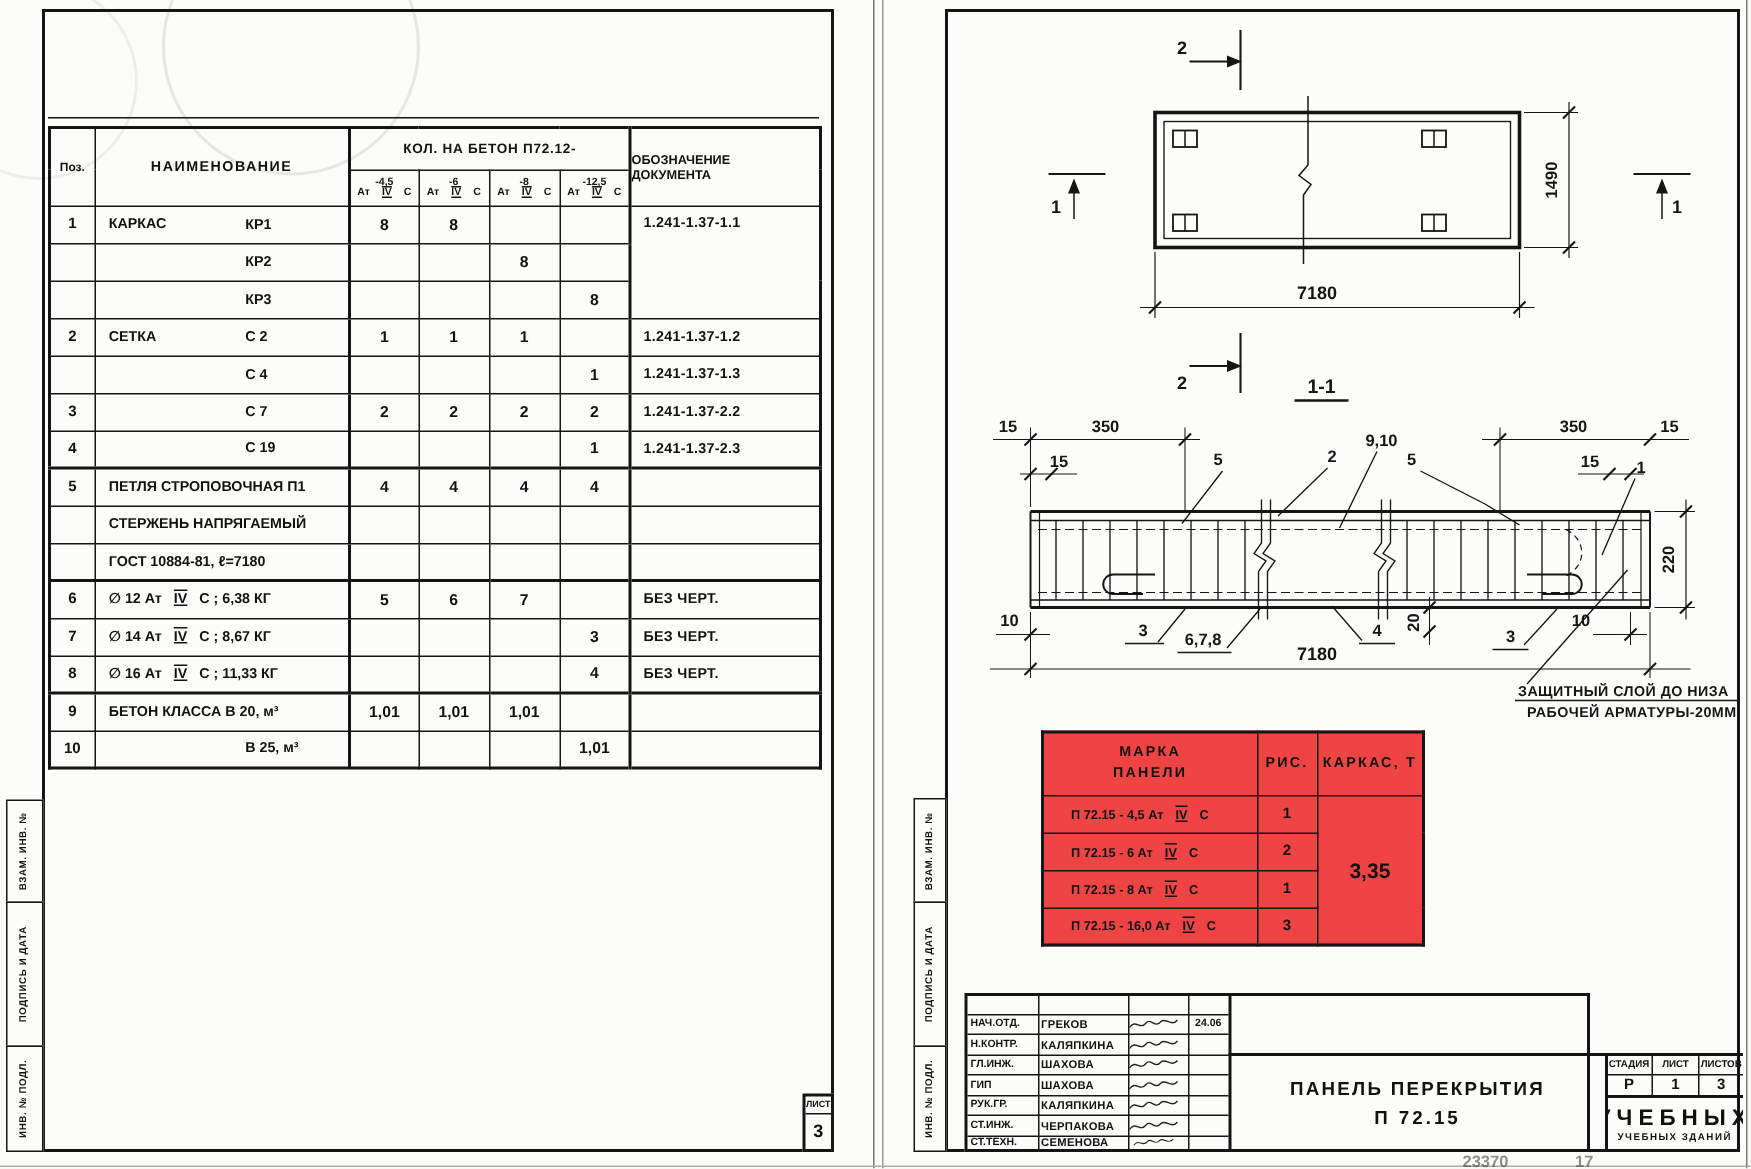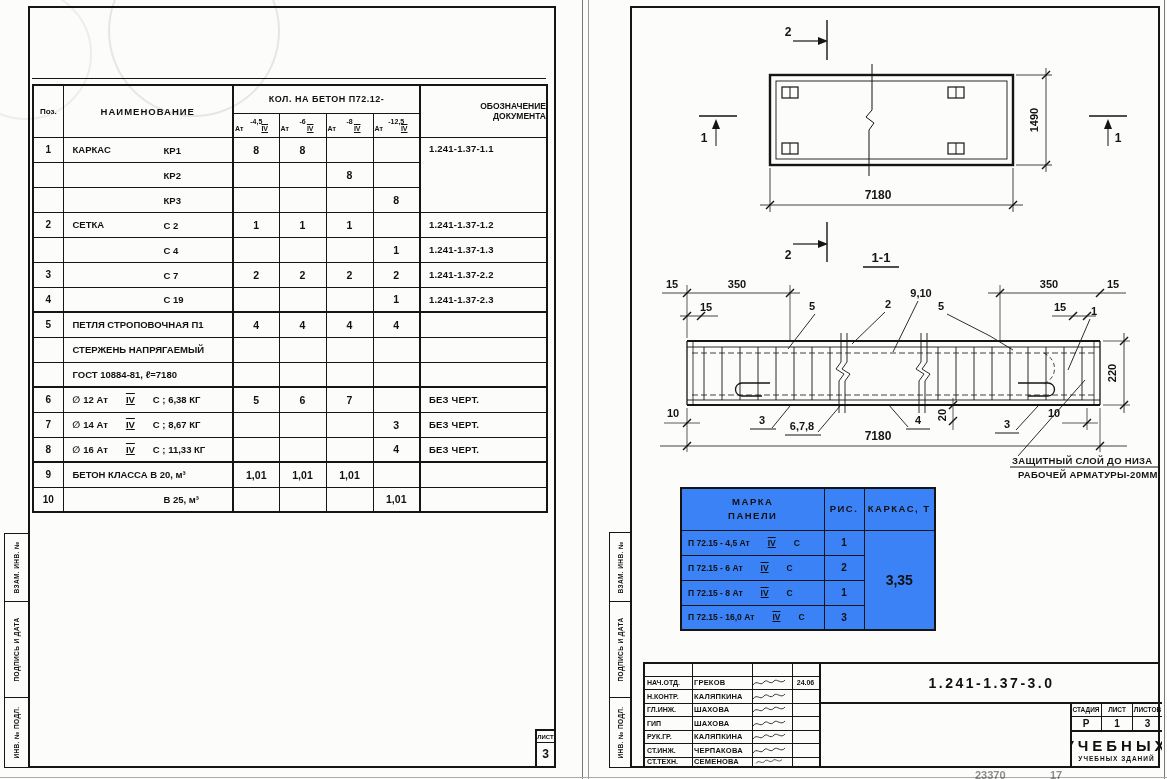--- a/index.html
+++ b/index.html
@@ -22,55 +22,55 @@
 
   
   table.spec { position:absolute; left:32px; top:84px; width:514px; border-collapse:collapse; table-layout:fixed; border:2.5px solid #151515; }
   table.spec td { border:1px solid #151515; font-weight:bold; overflow:hidden; }
   table.spec td.bR2 { border-right-width:2px; }
   table.spec tr.tk td { border-top-width:2.5px; }
   table.spec tr.h td { border-bottom-width:1.5px; }
   .hp { font-size:8px; text-align:center; }
   .hn { font-size:9.5px; text-align:center; letter-spacing:1px; }
   .hq { font-size:9px; text-align:center; letter-spacing:.5px; height:28px; }
-  .hd { font-size:8.5px; text-align:right; line-height:1.25; }
+  .hd { font-size:8.5px; text-align:left; line-height:1.25; }
   .sub { font-size:7px; text-align:center; height:24px; padding:0 1px; }
   tr.r { height:25px; }
   td.poz { font-size:10px; text-align:center; }
   td.name { font-size:9.5px; text-align:left; padding-left:9px; position:relative; white-space:nowrap; }
   td.name .mark { position:absolute; left:100px; top:50%; transform:translateY(-50%); }
   td.q { font-size:10.5px; text-align:center; }
   td.doc { font-size:9.5px; text-align:left; padding-left:8px; letter-spacing:.2px; white-space:nowrap; }
   td.docTop { vertical-align:top; padding-top:5px; }
-  .rn { text-decoration:underline overline; margin:0 18px;text-align:center; }
+  .rn { text-decoration:underline overline; margin:0 8px;text-align:center; }
 
   
   .footbox { position:absolute; border:2px solid #151515; display:flex; align-items:center; justify-content:center; font-weight:bold; background:#fcfcfa; }
   .ft-doc { font-size:12px; letter-spacing:2px; }
   .mini { position:absolute; border:2px solid #151515; background:#fcfcfa; }
   .mini .lbl { height:12px; border-bottom:1.5px solid #151515; font-size:6px; font-weight:bold; display:flex; align-items:center; justify-content:center; }
   .mini .val { height:22px; font-size:12px; font-weight:bold; display:flex; align-items:center; justify-content:center; }
 
   
   svg.draw { position:absolute; left:630px; top:6px; }
   svg.draw text { font-family:"Liberation Sans","DejaVu Sans",sans-serif; font-weight:bold; fill:#151515; }
   .t13 { font-size:13px; } .t12 { font-size:12px; } .t11 { font-size:11px; } .t9 { font-size:9.5px; letter-spacing:.3px; }
   .ln { stroke:#151515; fill:none; }
 
   
-  table.marka { position:absolute; left:680px; top:487px; width:254px; border-collapse:collapse; table-layout:fixed; border:2.5px solid #151515; background:#3b82f6; }
+  table.marka { position:absolute; left:694px; top:487px; width:254px; border-collapse:collapse; table-layout:fixed; border:2.5px solid #151515; background:#ef4444; }
   table.marka td { border:1.5px solid #151515; font-weight:bold; }
   tr.mh td { height:42px; text-align:center; font-size:9.5px; letter-spacing:1.5px; line-height:1.5; }
   tr.mr { height:25px; }
-  td.ml { font-size:8.5px; padding-left:6px; white-space:nowrap; }
+  td.ml { font-size:8.5px; padding-left:18px; white-space:nowrap; }
   td.mf { font-size:10px; text-align:center; }
   td.mm { font-size:14px; text-align:center; }
 
   
-  .tblock { position:absolute; left:643px; top:662px; width:517px; height:106px; border:2px solid #151515; background:#fcfcfa; }
+  .tblock { position:absolute; left:643px; top:662px; width:417px; height:106px; border:2px solid #151515; background:#fcfcfa; }
   .tb-l { position:absolute; background:#151515; }
   .tb-cell { position:absolute; display:flex; align-items:center; overflow:hidden; font-weight:bold; }
   .role { font-size:7px; padding-left:2px; }
   .nm { font-size:7.5px; padding-left:2px; letter-spacing:.2px; }
   .dt { font-size:7px; justify-content:center; }
   .docnum { font-size:14px; letter-spacing:2.5px; justify-content:center; }
   .ttl { flex-direction:column; justify-content:center; gap:5px; }
   .ttl .l1 { font-size:12.5px; letter-spacing:1.5px; }
   .ttl .l2 { font-size:12.5px; letter-spacing:2px; }
   .shdr { font-size:6.5px; justify-content:center; }
@@ -593,21 +593,24 @@
       </div>
 
     <div class="tb-cell role" style="left:0;top:93px;width:47px;height:9px;">СТ.ТЕХН.</div>
     <div class="tb-cell nm" style="left:47px;top:93px;width:60px;height:9px;">СЕМЕНОВА</div>
     <div class="tb-cell" style="left:107px;top:92px;width:40px;height:10px;">
         <svg width="34" height="9" viewBox="0 0 34 11">
           <path d="M1 8 C5 2 8 10 12 5 C15 1 18 9 22 4 C25 1 29 8 33 3" stroke="#222" stroke-width=".9" fill="none"></path>
         </svg>
       </div>
 
-    <div class="tb-cell docnum" style="left:176px;top:0;width:341px;height:38px;">1.241-1.37-3.0</div>
+    <div class="tb-cell ttl" style="left:176px;top:40px;width:248px;height:62px;">
+      <span class="l1">ПАНЕЛЬ ПЕРЕКРЫТИЯ</span>
+      <span class="l2">П 72.15</span>
+    </div>
     <div class="tb-cell shdr" style="left:426px;top:38px;width:30px;height:14px;">СТАДИЯ</div>
     <div class="tb-cell shdr" style="left:457px;top:38px;width:30px;height:14px;">ЛИСТ</div>
     <div class="tb-cell shdr" style="left:488px;top:38px;width:29px;height:14px;">ЛИСТОВ</div>
     <div class="tb-cell sval" style="left:426px;top:52px;width:30px;height:14px;">Р</div>
     <div class="tb-cell sval" style="left:457px;top:52px;width:30px;height:14px;">1</div>
     <div class="tb-cell sval" style="left:488px;top:52px;width:29px;height:14px;">3</div>
     <div class="tb-cell logo" style="left:426px;top:68px;width:91px;height:34px;">
       <span class="org">УЧЕБНЫХ</span>
       <span class="orgsub">УЧЕБНЫХ  ЗДАНИЙ</span>
     </div>

